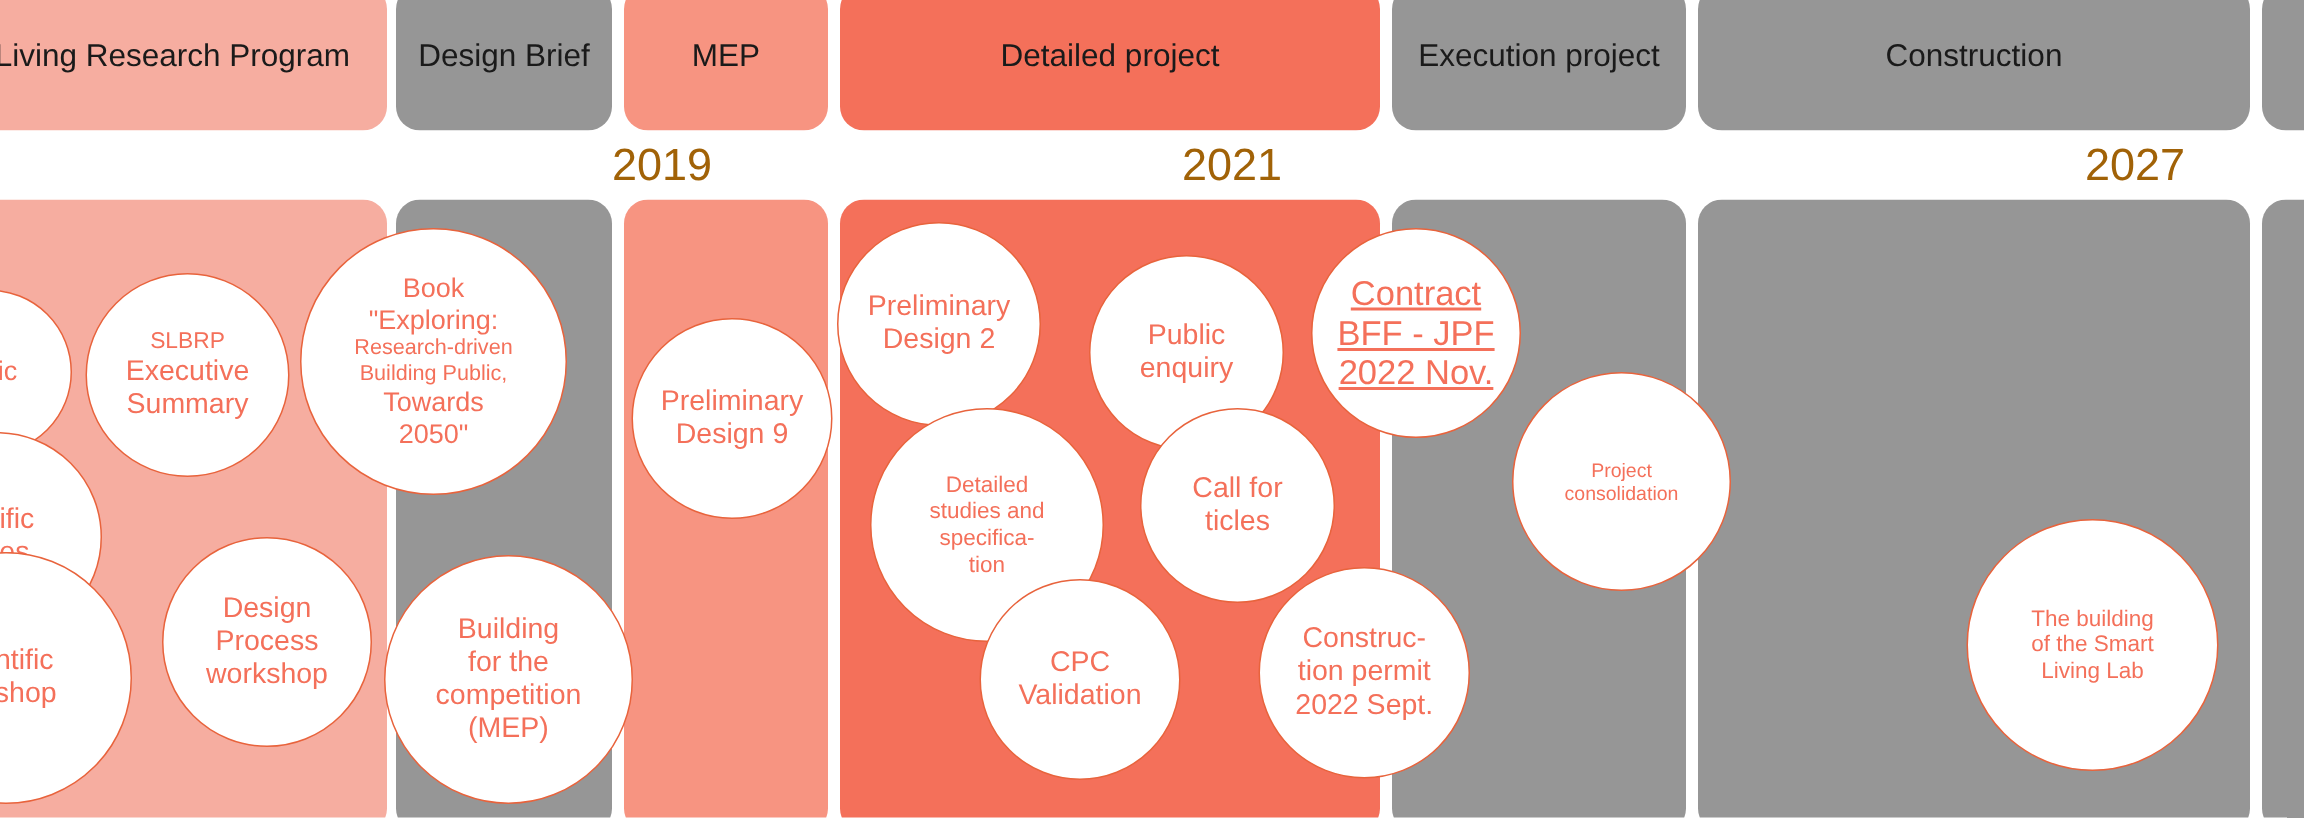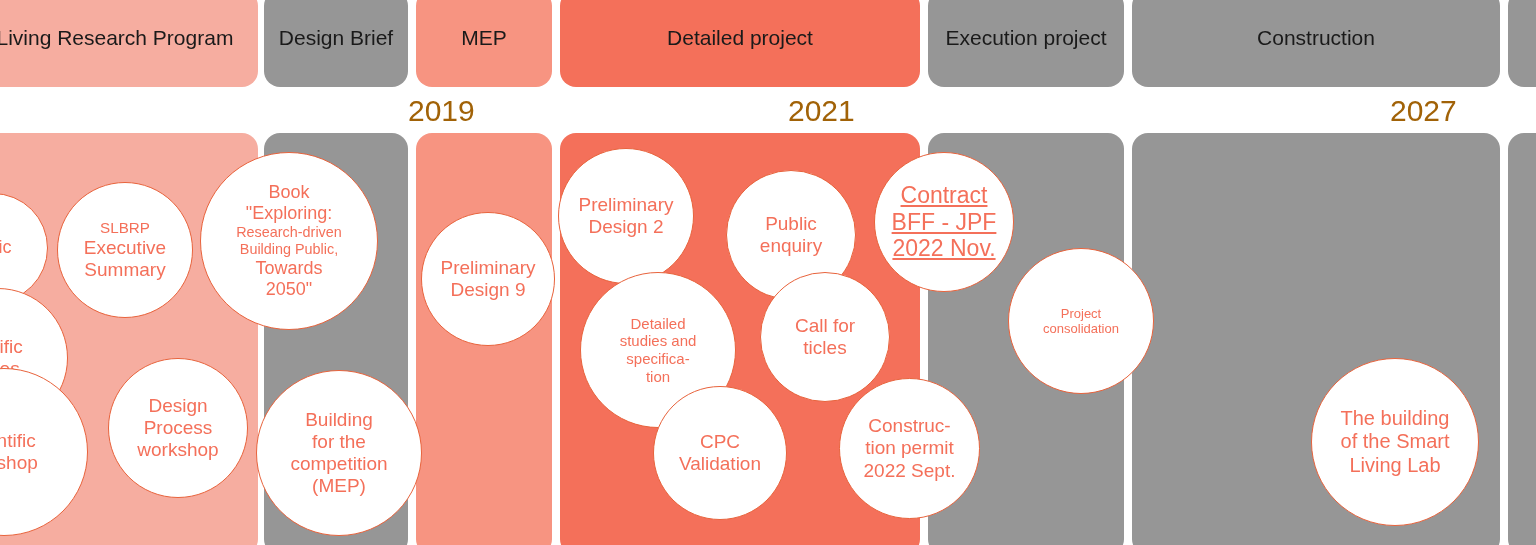--- a/index.html
+++ b/index.html
@@ -239,21 +239,21 @@
     </span>
   </div>
 
   <div class="bubble" style="left:1008px; top:248px; width:146px; height:146px; font-size:13px;">
     <span class="btxt">
       <span class="lead">Project</span>
       <span class="lead">consolidation</span>
     </span>
   </div>
 
-  <div class="bubble" style="left:1311px; top:358px; width:168px; height:168px; font-size:20px;">
+  <div class="bubble" style="left:1311px; top:346px; width:168px; height:168px; font-size:15px;">
     <span class="btxt">
       <span class="lead">The building</span>
       <span class="lead">of the Smart</span>
       <span class="lead">Living Lab</span>
     </span>
   </div>
 
 </div>
 
 </body></html>

